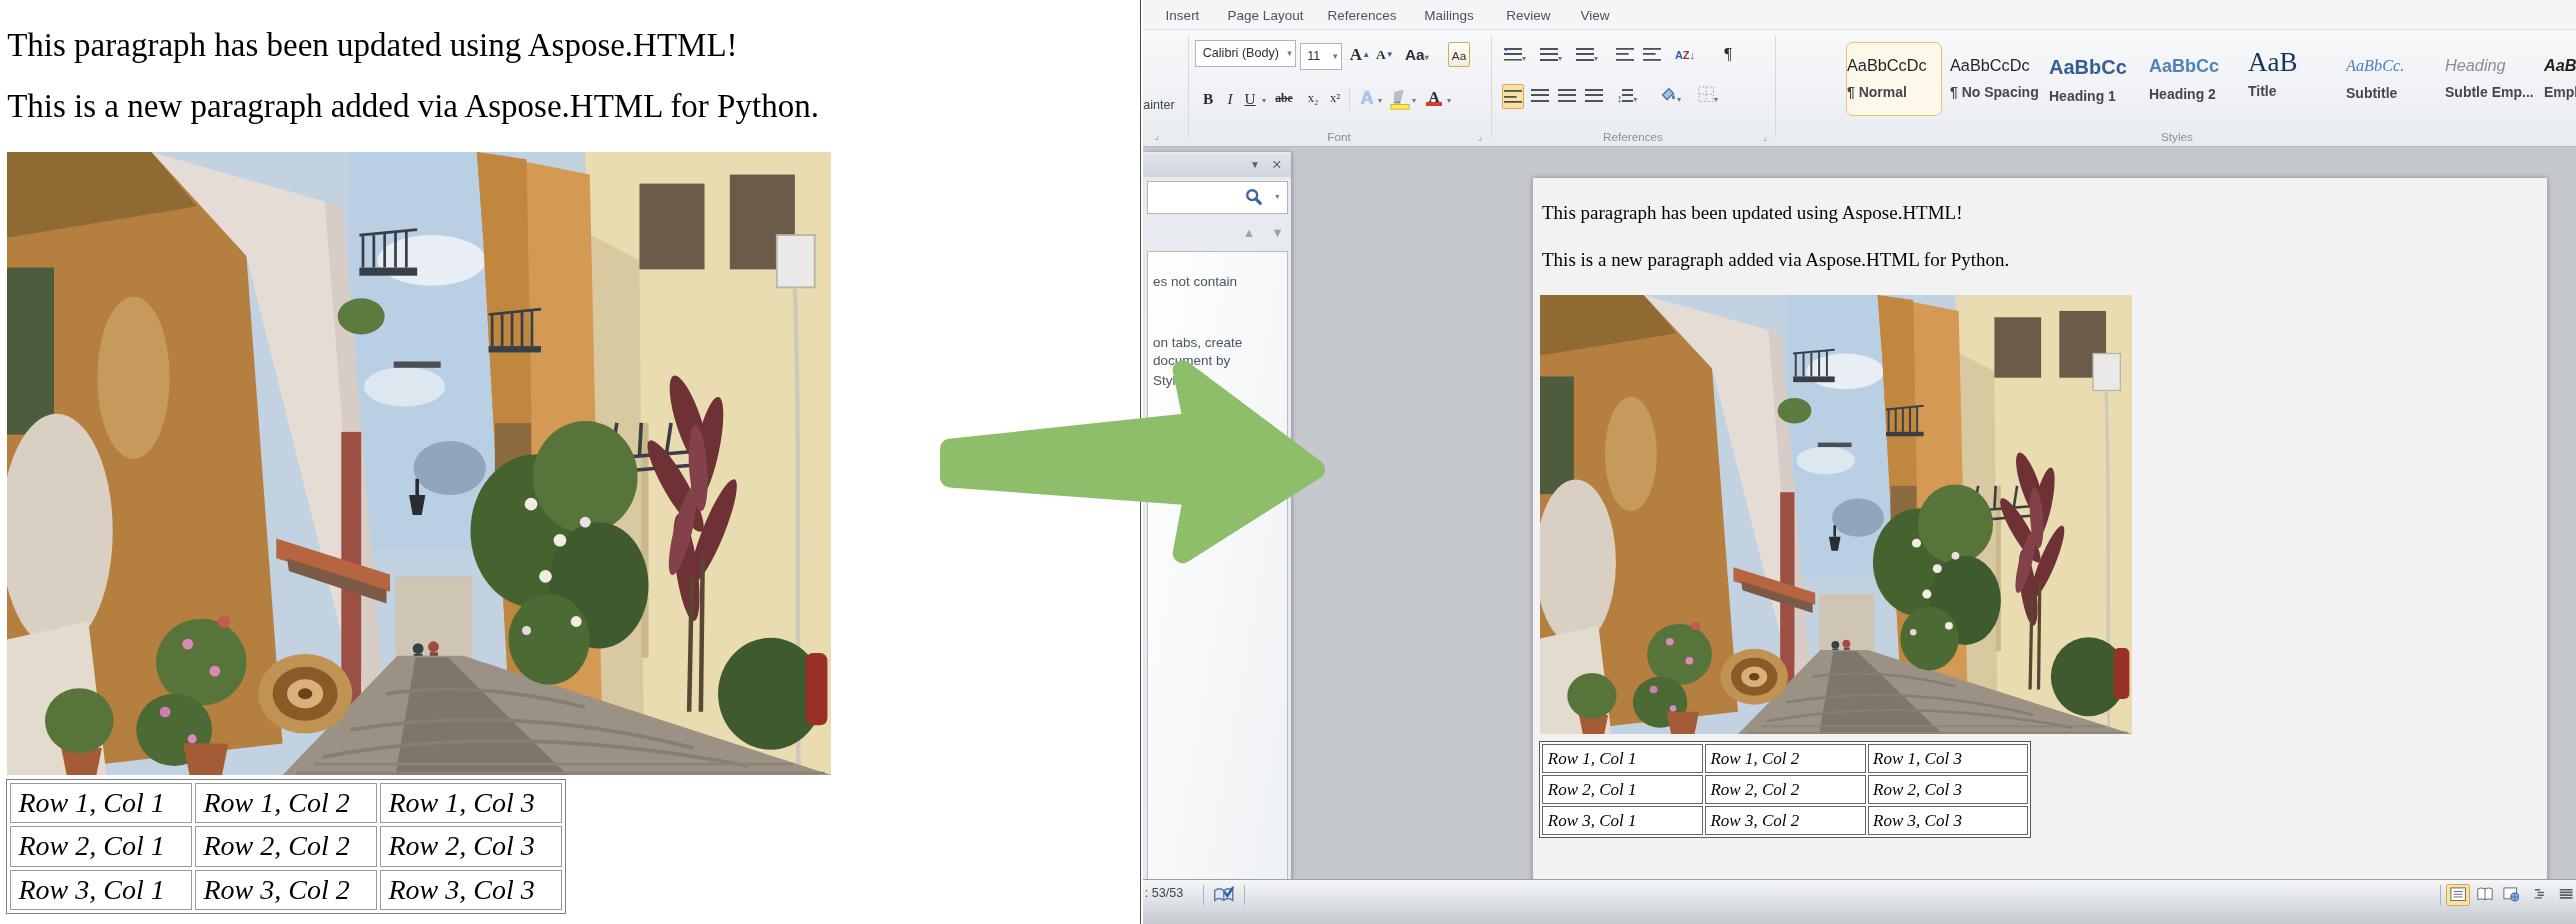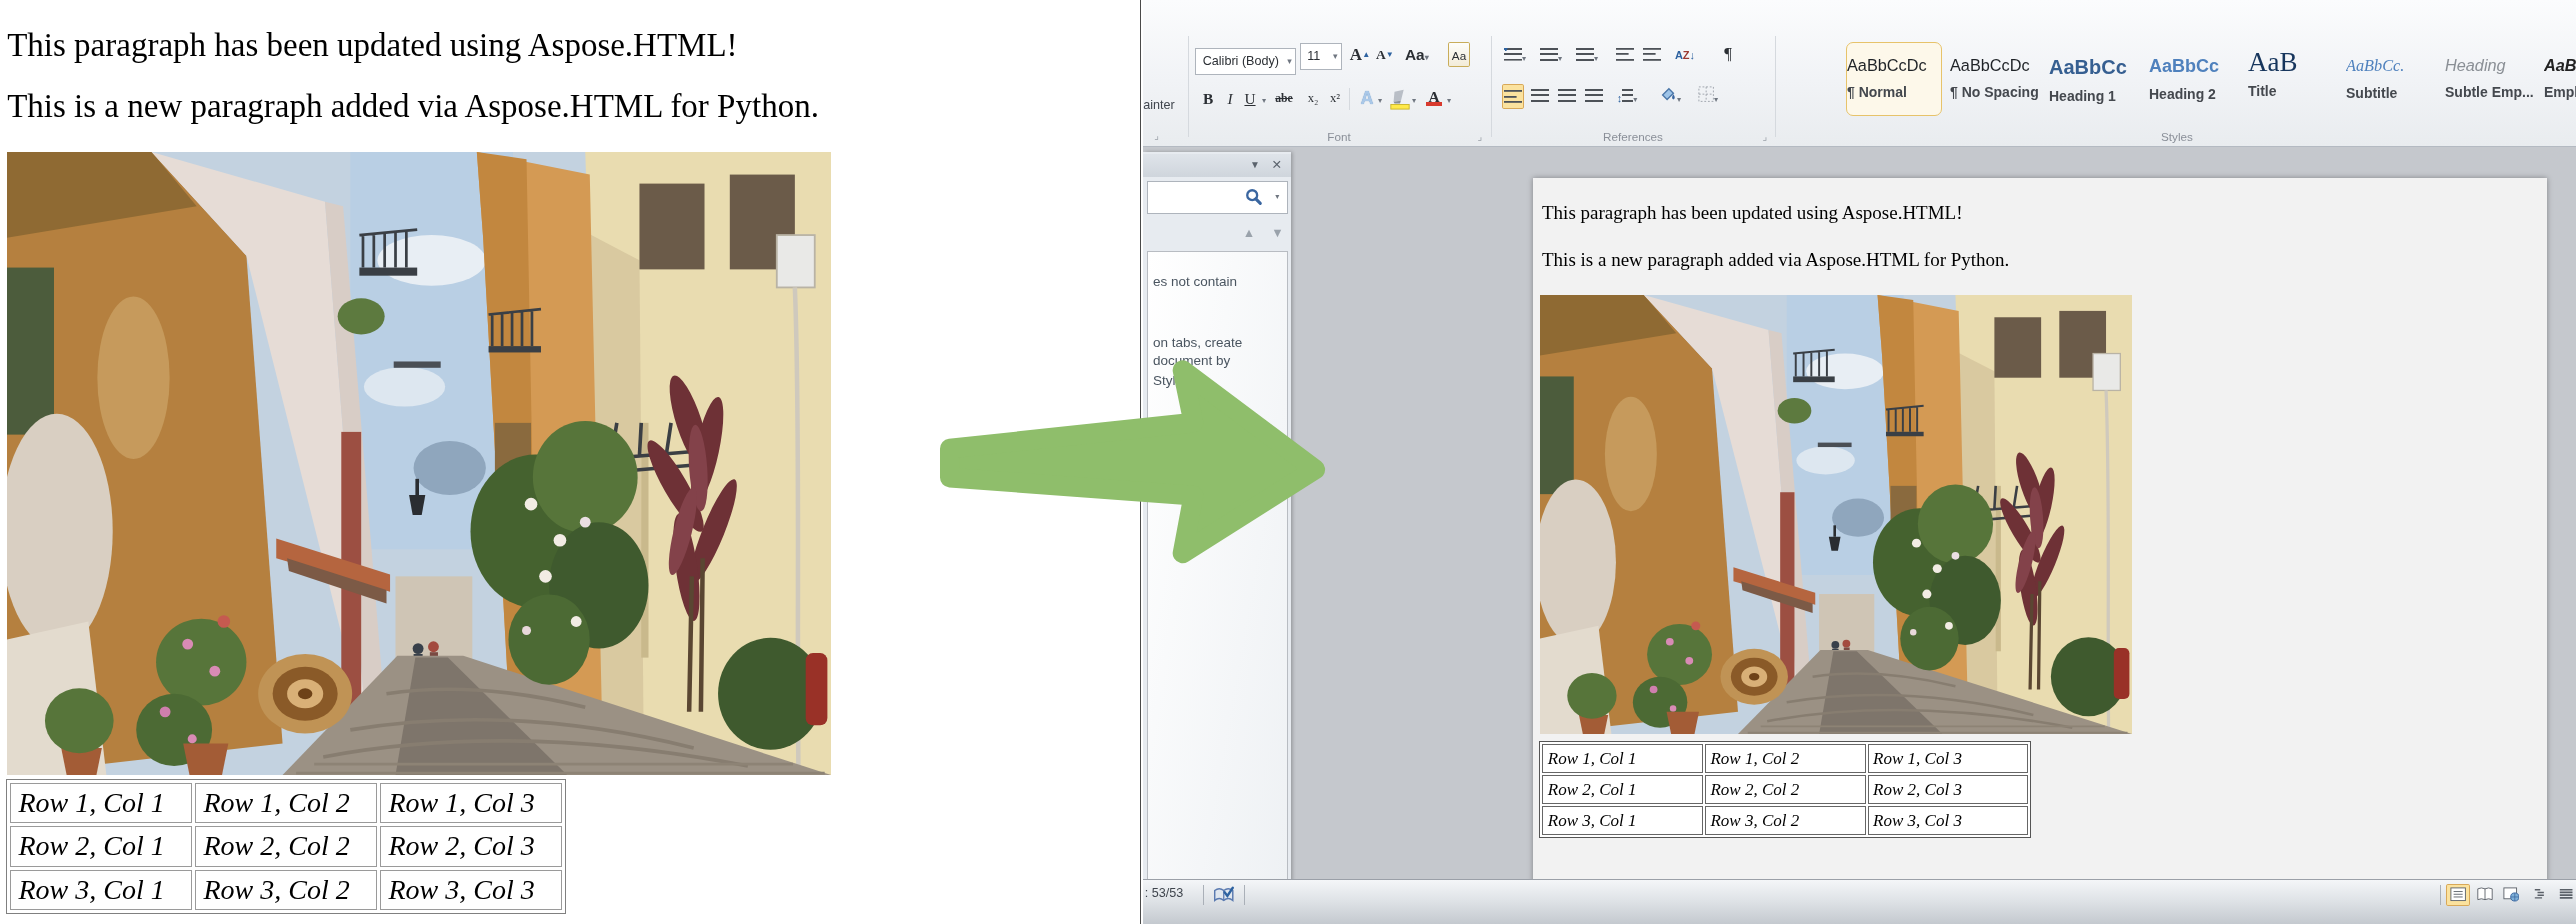--- a/index.html
+++ b/index.html
@@ -273,27 +273,35 @@
         <td>Row 3, Col 2</td>
         <td>Row 3, Col 3</td>
       </tr>
     </tbody>
       </table>
   </div>
 
   <div id="word-window">
 
     <div id="ribbon">
+      <div id="tab-row">
+        <div class="ribbon-tab" style="left:18px;width:43px;">Insert</div>
+        <div class="ribbon-tab" style="left:79px;width:87px;">Page Layout</div>
+        <div class="ribbon-tab" style="left:181px;width:76px;">References</div>
+        <div class="ribbon-tab" style="left:277px;width:58px;">Mailings</div>
+        <div class="ribbon-tab" style="left:361px;width:49px;">Review</div>
+        <div class="ribbon-tab" style="left:434px;width:36px;">View</div>
+      </div>
 
       <div style="position:absolute;left:-8.1px;top:98px;font-size:12.6px;color:#3f454d;">Painter</div>
       <div class="dialog-launcher" style="left:7.2px;">⌟</div>
       <div class="group-sep" style="left:45px;"></div>
 
       <div style="position:absolute;left:47px;top:30px;width:298px;height:117px;">
-        <div class="combo" style="left:5.4px;top:18px;width:101px;">
+        <div class="combo" style="left:5.4px;top:10px;width:101px;">
           <span>Calibri (Body)</span>
           <span class="chev">▾</span>
         </div>
         <div class="combo" style="left:110px;top:12.6px;width:42px;">
           <span>11</span>
           <span class="chev">▾</span>
         </div>
         <div class="rbtn" style="left:159px;top:11.7px;font-size:17px;font-weight:bold;font-family:'Liberation Serif',serif;"><span>A</span><span style="font-size:8.1px;vertical-align:top;color:#2d62a0;">▲</span></div>
         <div class="rbtn" style="left:184px;top:11.7px;font-size:13.5px;font-weight:bold;font-family:'Liberation Serif',serif;"><span>A</span><span style="font-size:8.1px;vertical-align:top;color:#2d62a0;">▼</span></div>
         <div class="rbtn" style="left:215px;top:11.7px;font-weight:bold;"><span>Aa</span><span class="chev-sm">▾</span></div>

